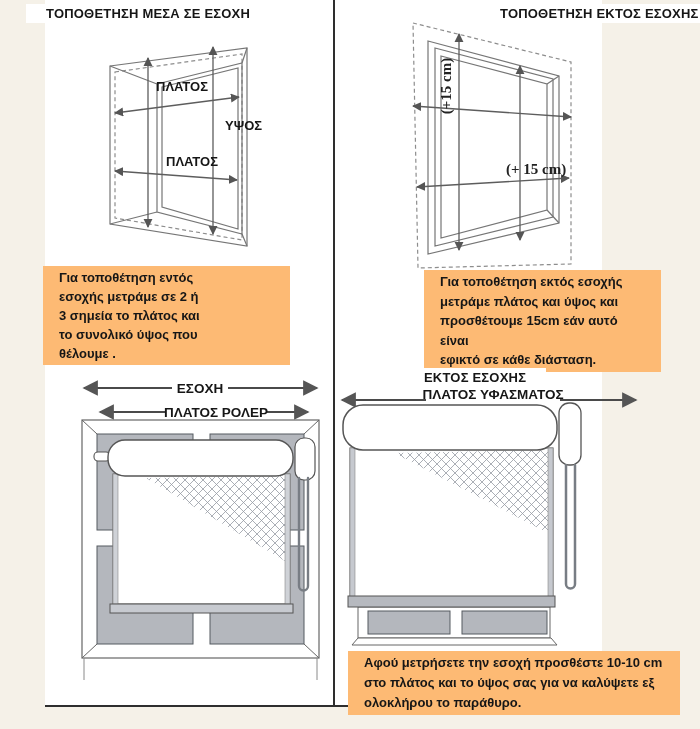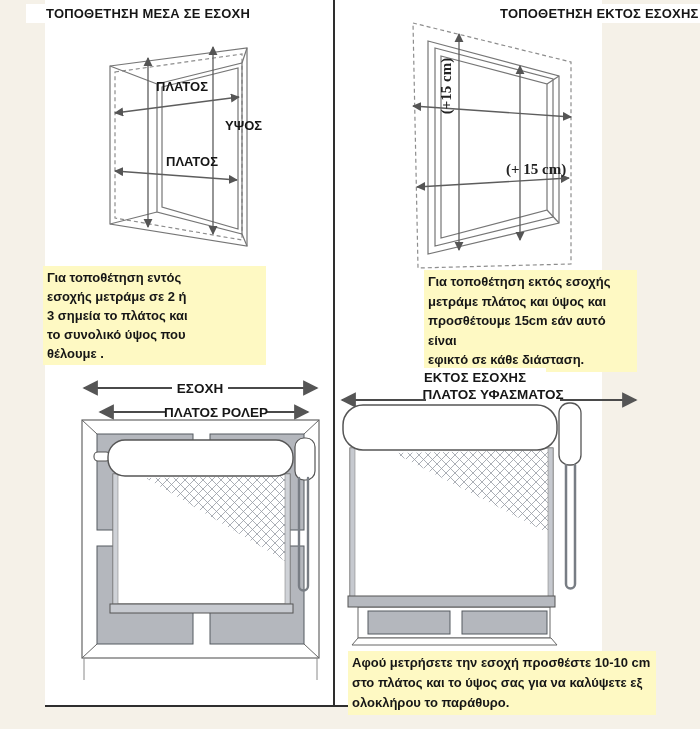--- a/index.html
+++ b/index.html
@@ -13,21 +13,21 @@
   .divider{position:absolute;left:333px;top:0;width:2px;height:706px;background:#2e2e2e;}
   .bottomline{position:absolute;left:45px;top:705px;width:557px;height:2px;background:#2e2e2e;}
   .title{
     position:absolute;font-weight:bold;font-size:13px;letter-spacing:.2px;
     background:#ffffff;padding:2px 20px;white-space:nowrap;
   }
   .title-left{left:26px;top:4px;}
   .title-right{left:480px;top:4px;}
   .caption{
     position:absolute;font-weight:bold;font-size:13px;line-height:19px;
-    white-space:pre-line;background:#fef9c3;padding:2px 4px;
+    white-space:pre-line;background:#fdba74;padding:2px 16px;
   }
   .caption-left{left:43px;top:266px;width:215px;}
   .caption-right{left:424px;top:270px;width:205px;line-height:19.5px;}
   .caption-bottom-right{left:348px;top:651px;width:300px;line-height:20px;}
   .diagram{position:absolute;}
   .d1{left:85px;top:28px;}
   .d2{left:395px;top:18px;}
   .d3{left:68px;top:372px;}
   .d4{left:338px;top:383px;}
   svg text{font-family:"Liberation Sans",sans-serif;}

